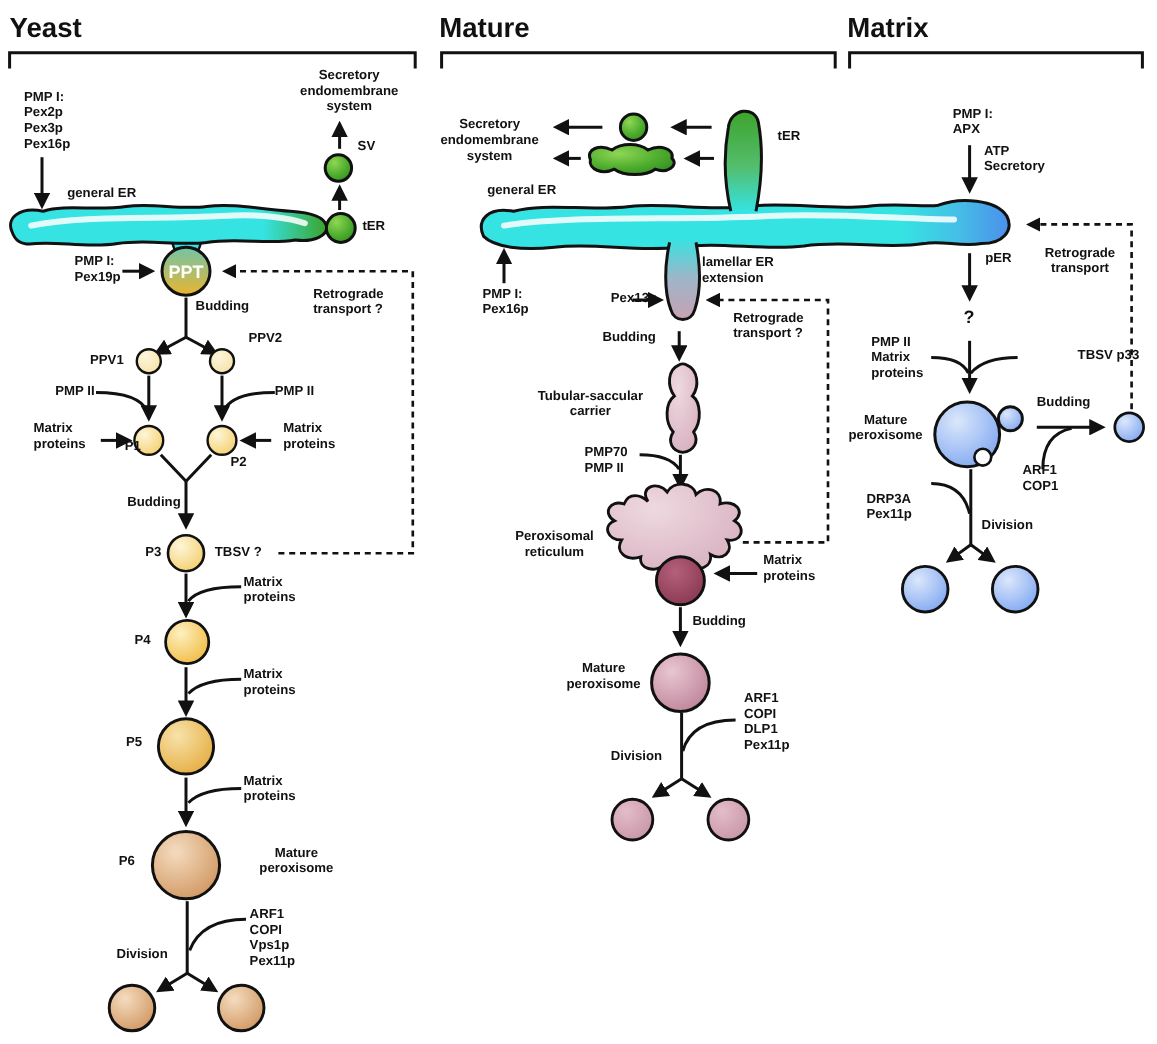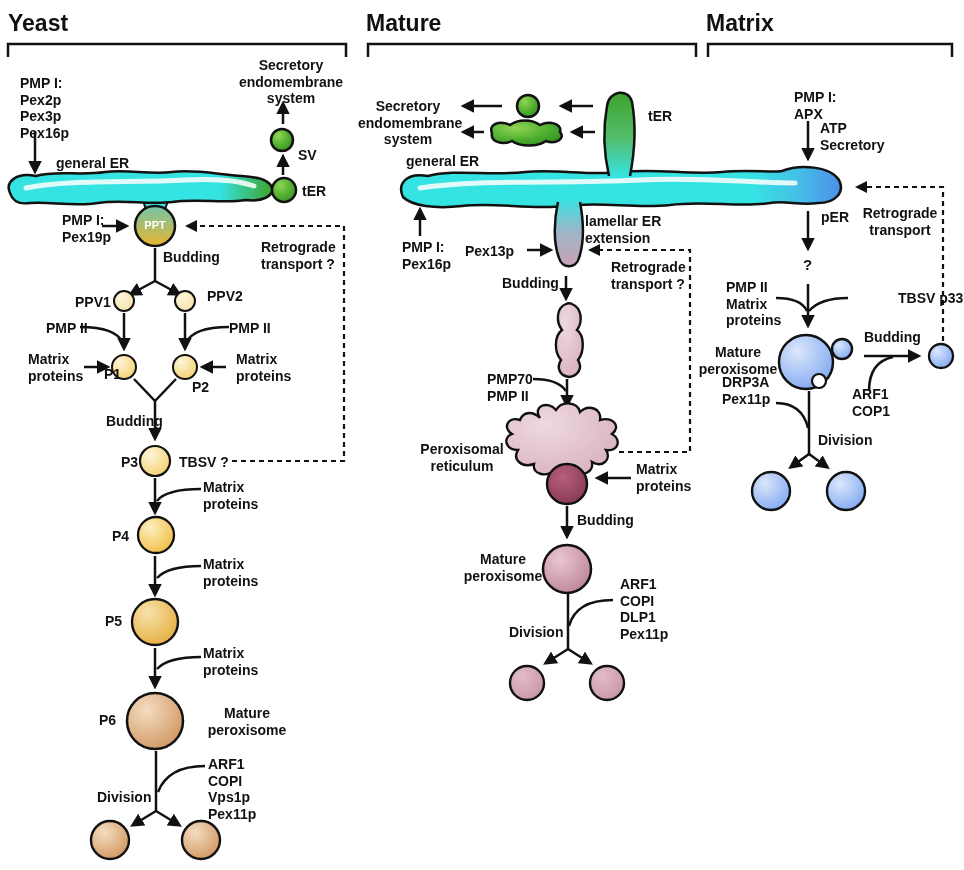--- a/index.html
+++ b/index.html
@@ -1,19 +1,19 @@
 <!DOCTYPE html>
 <html><head>
 <meta charset="utf-8">
 <style>
   html,body{margin:0;padding:0;background:#fff;}
   .stage{position:relative;width:964px;height:870px;background:#ffffff;overflow:hidden;
          font-family:"Liberation Sans",sans-serif;}
   .stage svg{position:absolute;left:0;top:0;}
-  .lbl{position:absolute;font-weight:700;font-size:14px;line-height:1.18;color:#111;
+  .lbl{position:absolute;font-weight:700;font-size:11px;line-height:1.18;color:#111;
        white-space:pre-line;}
   .ctr{text-align:center;}
   .title{font-size:23px;line-height:1;}
   .white{color:#fff;}
   .big{font-size:15px;}
 </style>
 </head>
 <body>
 
 <div class="stage">
@@ -230,30 +230,30 @@
 <div class="lbl title" style="left:706px;top:12px">Matrix</div>
 
 <div class="lbl" style="left:20px;top:75px">PMP I:
 Pex2p
 Pex3p
 Pex16p</div>
 <div class="lbl" style="left:56px;top:155px">general ER</div>
 <div class="lbl ctr" style="left:238px;top:57px;width:106px">Secretory
 endomembrane
 system</div>
-<div class="lbl" style="left:298px;top:147px">SV</div>
+<div class="lbl" style="left:298px;top:116px">SV</div>
 <div class="lbl" style="left:302px;top:183px">tER</div>
-<div class="lbl ctr white" style="left:135px;top:219px;width:40px;font-size:11px">PPT</div>
+<div class="lbl ctr white" style="left:135px;top:219px;width:40px;font-size:15px">PPT</div>
 <div class="lbl" style="left:62px;top:212px">PMP I:
 Pex19p</div>
 <div class="lbl" style="left:261px;top:239px">Retrograde
 transport ?</div>
 <div class="lbl" style="left:163px;top:249px">Budding</div>
 <div class="lbl" style="left:75px;top:294px">PPV1</div>
-<div class="lbl" style="left:207px;top:288px">PPV2</div>
+<div class="lbl" style="left:207px;top:276px">PPV2</div>
 <div class="lbl" style="left:46px;top:320px">PMP II</div>
 <div class="lbl" style="left:229px;top:320px">PMP II</div>
 <div class="lbl" style="left:28px;top:351px">Matrix
 proteins</div>
 <div class="lbl" style="left:236px;top:351px">Matrix
 proteins</div>
 <div class="lbl" style="left:104px;top:366px">P1</div>
 <div class="lbl" style="left:192px;top:379px">P2</div>
 <div class="lbl" style="left:106px;top:413px">Budding</div>
 <div class="lbl" style="left:121px;top:454px">P3</div>
@@ -277,24 +277,26 @@
 
 <div class="lbl ctr" style="left:358px;top:98px;width:100px">Secretory
 endomembrane
 system</div>
 <div class="lbl" style="left:648px;top:108px">tER</div>
 <div class="lbl" style="left:406px;top:153px">general ER</div>
 <div class="lbl" style="left:402px;top:239px">PMP I:
 Pex16p</div>
 <div class="lbl" style="left:585px;top:213px">lamellar ER
 extension</div>
-<div class="lbl" style="left:465px;top:243px">Pex13p</div>
+<div class="lbl" style="left:509px;top:243px">Pex13p</div>
 <div class="lbl" style="left:611px;top:259px">Retrograde
 transport ?</div>
 <div class="lbl" style="left:502px;top:275px">Budding</div>
+<div class="lbl ctr" style="left:416px;top:324px;width:152px">Tubular-saccular
+carrier</div>
 <div class="lbl" style="left:487px;top:371px">PMP70
 PMP II</div>
 <div class="lbl ctr" style="left:412px;top:441px;width:100px">Peroxisomal
 reticulum</div>
 <div class="lbl" style="left:636px;top:461px">Matrix
 proteins</div>
 <div class="lbl" style="left:577px;top:512px">Budding</div>
 <div class="lbl ctr" style="left:448px;top:551px;width:110px">Mature
 peroxisome</div>
 <div class="lbl" style="left:620px;top:576px">ARF1
@@ -313,17 +315,17 @@
 <div class="lbl big" style="left:803px;top:256px">?</div>
 <div class="lbl" style="left:726px;top:279px">PMP II
 Matrix
 proteins</div>
 <div class="lbl" style="left:898px;top:290px">TBSV p33</div>
 <div class="lbl ctr" style="left:696px;top:344px;width:84px">Mature
 peroxisome</div>
 <div class="lbl" style="left:864px;top:329px">Budding</div>
 <div class="lbl" style="left:852px;top:386px">ARF1
 COP1</div>
-<div class="lbl" style="left:722px;top:374px">DRP3A
+<div class="lbl" style="left:722px;top:410px">DRP3A
 Pex11p</div>
 <div class="lbl" style="left:818px;top:432px">Division</div>
 
 </div>
 
 </body></html>

